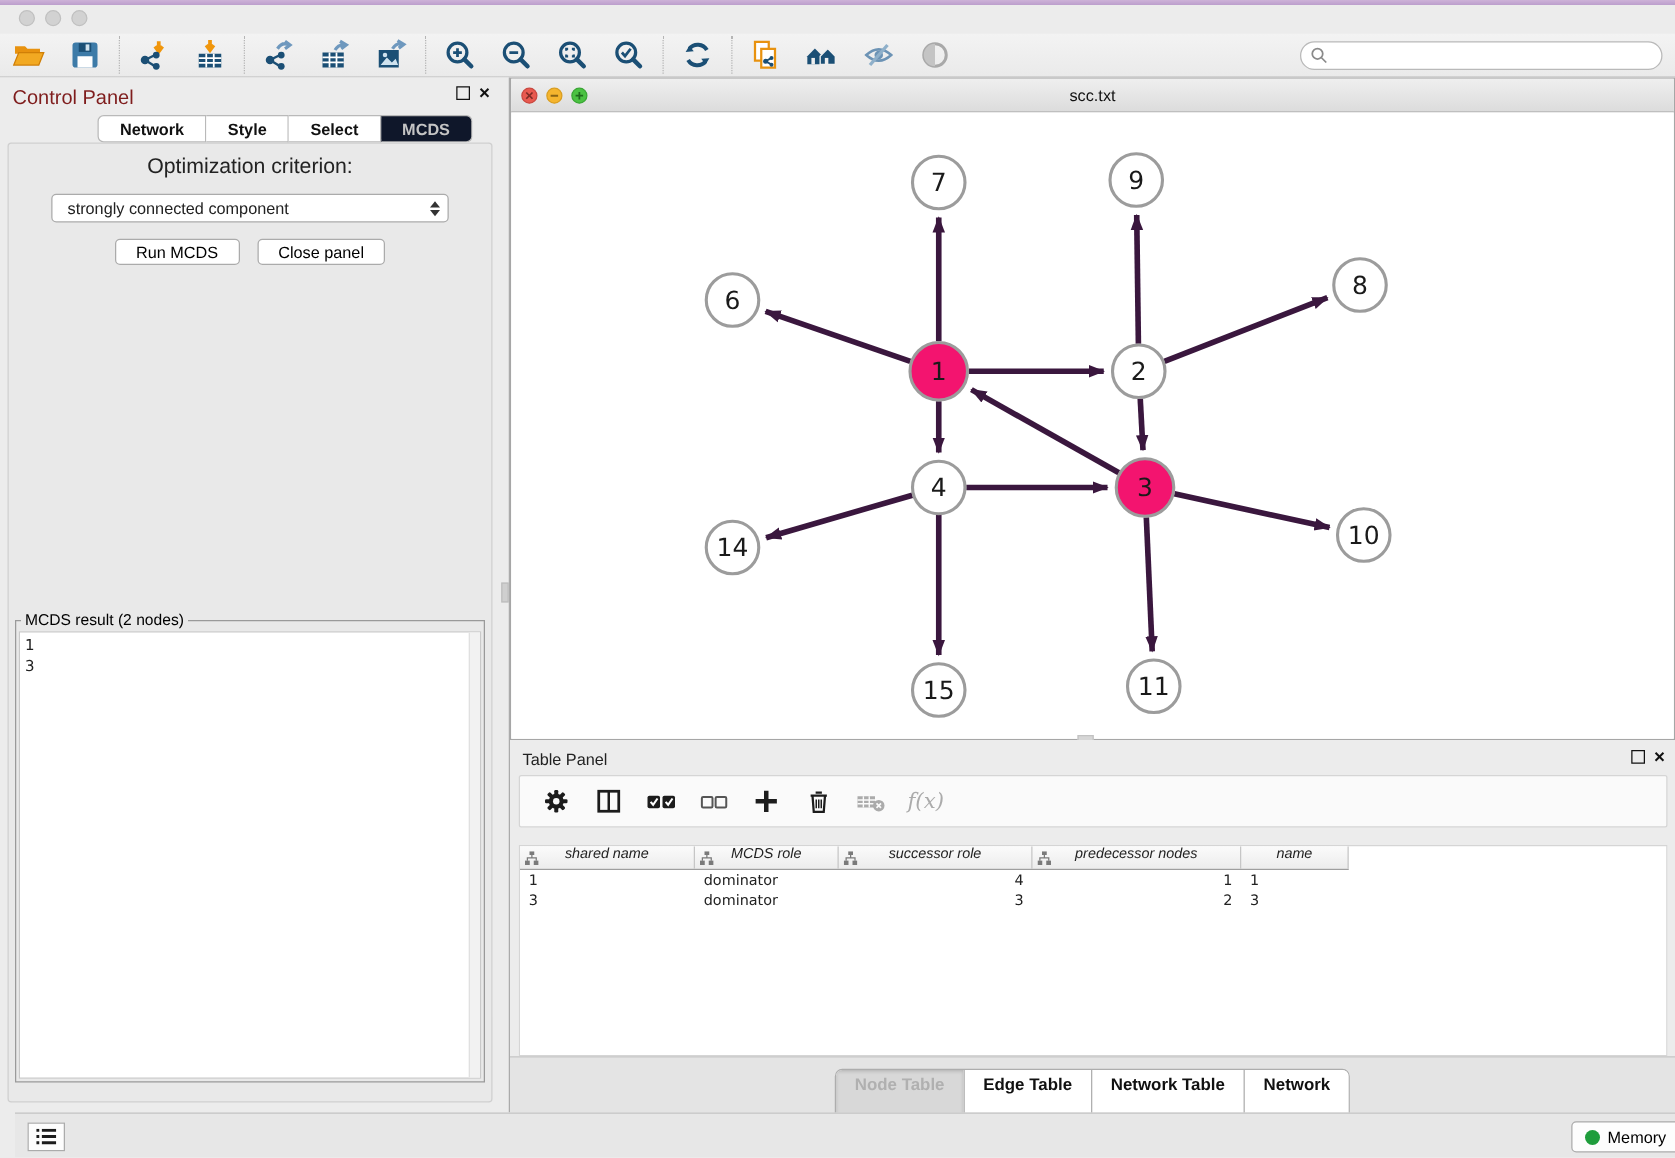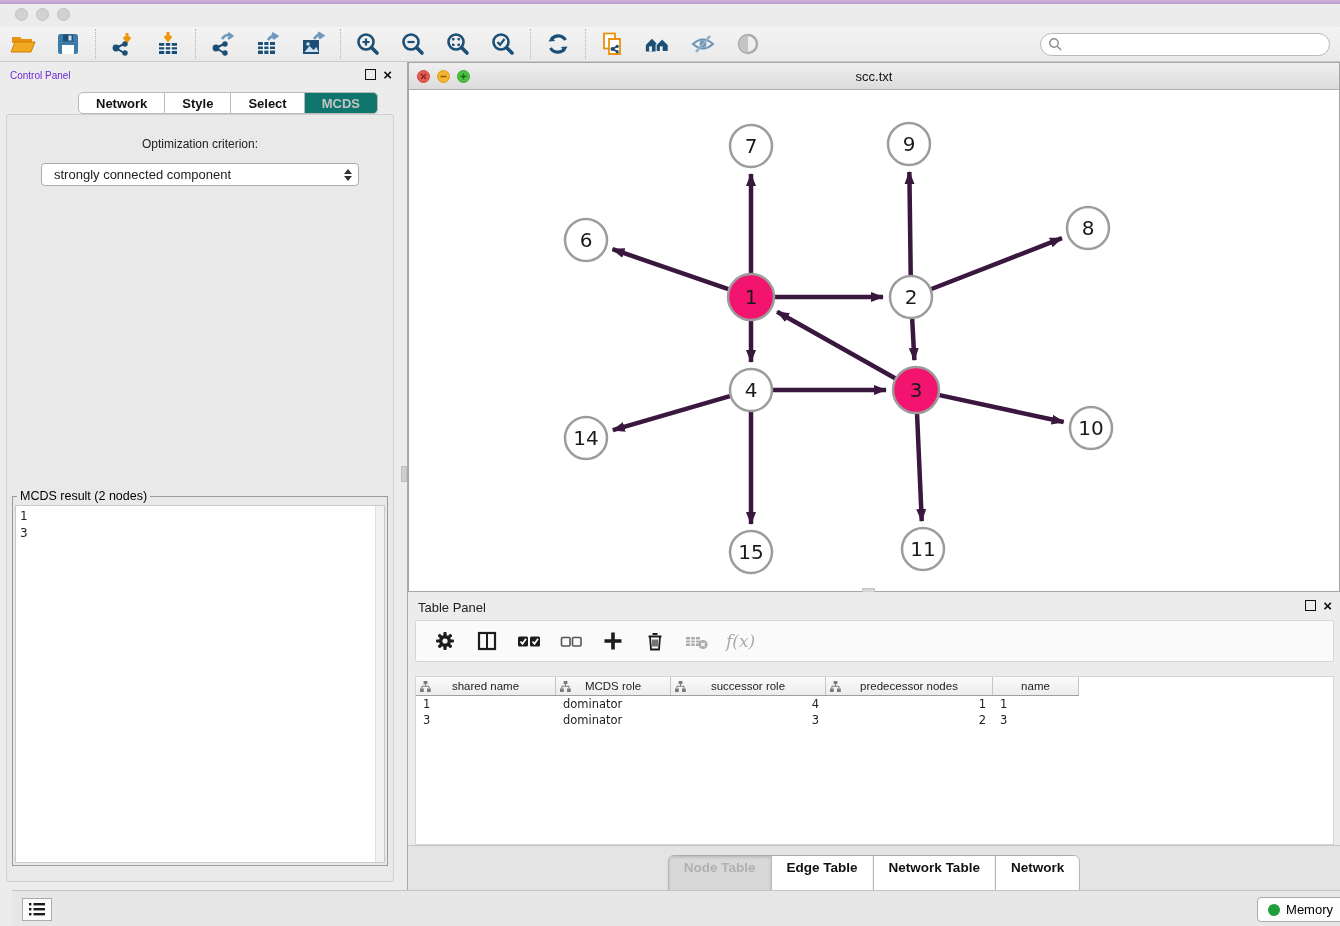--- a/index.html
+++ b/index.html
@@ -23,33 +23,33 @@
   .tb-group { display:flex; align-items:center; gap:17px; padding:0 13px; }
   .tb-sep { width:1px; height:30px; border-left:1px dotted #B5B5B5; }
   .tb-btn { width:28px; height:28px; display:flex; align-items:center; justify-content:center; }
   .search-wrap { position:absolute; right:10px; top:6px; width:290px; height:23px; background:#FFF;
     border:1px solid #B9B9B9; border-radius:12px; display:flex; align-items:center; padding-left:7px; }
   .search-wrap input { border:none; outline:none; flex:1; height:18px; font-size:12px; background:transparent; }
 
   
   .control-panel { position:absolute; left:0; top:62px; width:400px; height:828px; background:#ECECEC; }
   .cp-header { position:relative; height:28px; }
-  .cp-title { position:absolute; left:10px; top:8px; font-size:10px; color:#6d28d9; }
+  .cp-title { position:absolute; left:10px; top:8px; font-size:16px; color:#7f1d1d; }
   .panel-btns { position:absolute; right:8px; top:7px; display:flex; gap:7px; align-items:center; }
   .float-ico { width:11px; height:11px; border:1.5px solid #111; }
   .close-x { font-size:15px; font-weight:bold; color:#111; line-height:11px; }
   .cp-tabs { position:relative; height:24px; padding-left:78px; display:flex; align-items:flex-end; }
   .cp-tab { height:22px; padding:0 17px; background:#FFF; border:1px solid #B9B9B9; border-left:none;
     font-size:13px; font-weight:bold; display:flex; align-items:center; color:#111; }
   .cp-tab:first-child { border-left:1px solid #B9B9B9; border-top-left-radius:5px; border-bottom-left-radius:5px; }
   .cp-tab:last-child { border-top-right-radius:5px; border-bottom-right-radius:5px; }
-  .cp-tab.active { background:#0f766e; color:#C4C4C4; }
+  .cp-tab.active { background:#0f172a; color:#C4C4C4; }
   .cp-content { position:absolute; left:6px; right:6px; top:52px; bottom:8px;
     background:#E9E9E9; border:1px solid #CFCFCF; border-radius:3px; }
-  .opt-label { text-align:center; margin-top:22px; font-size:12px; }
+  .opt-label { text-align:center; margin-top:8px; font-size:17px; }
   .criterion-select { margin:12px 34px 0 34px; height:23px; background:#FFF; border:1px solid #ABABAB;
     border-radius:4px; display:flex; align-items:center; padding:0 6px 0 12px; font-size:13px; }
   .criterion-select .sel-text { flex:1; }
   .stepper { display:flex; flex-direction:column; gap:2px; align-items:center; }
   .stepper .up { width:0; height:0; border-left:4px solid transparent; border-right:4px solid transparent; border-bottom:5px solid #333; }
   .stepper .down { width:0; height:0; border-left:4px solid transparent; border-right:4px solid transparent; border-top:5px solid #333; }
   .cp-buttons { display:flex; justify-content:center; gap:14px; margin-top:13px; }
   .cp-btn { height:21px; padding:0 16px; background:#FFF; border:1px solid #ABABAB; border-radius:4px; font-size:13px; }
   .result-fieldset { position:absolute; left:5px; right:5px; top:374px; bottom:15px;
     border:1px solid #9A9A9A; background:#E9E9E9; padding:2px; }
@@ -77,22 +77,22 @@
   
   .table-panel { position:absolute; left:408px; top:592px; width:932px; height:298px; background:#ECECEC; }
   .tp-header { position:relative; height:26px; }
   .tp-title { position:absolute; left:10px; top:8px; font-size:13px; }
   .tp-toolbar { position:absolute; left:7px; right:6px; top:28px; height:42px; background:#FAFAFA;
     border:1px solid #D5D5D5; border-radius:2px; display:flex; align-items:center; gap:16px; padding-left:16px; }
   .tp-tbtn { width:26px; height:26px; display:flex; align-items:center; justify-content:center; }
   .fx-label { font-family:"DejaVu Serif", serif; font-style:italic; font-size:17px; color:#ABABAB; }
   .tp-table { position:absolute; left:7px; right:6px; top:84px; bottom:45px; background:#FFF; border:1px solid #D5D5D5; overflow:hidden; }
   .thead { display:flex; height:19px; background:linear-gradient(#FBFBFB,#ECECEC); border-bottom:1px solid #9E9E9E; width:663px; }
-  .th { display:flex; align-items:center; justify-content:center; gap:5px; font-size:11.5px; color:#222;
-    border-right:1px solid #C6C6C6; position:relative; }
+  .th { display:flex; align-items:flex-start; justify-content:center; gap:5px; font-size:11.5px; color:#222;
+    border-right:1px solid #C6C6C6; position:relative;font-style:italic; }
   .th .tree-ico { position:absolute; left:4px; top:4px; }
   .trow { display:flex; height:16px; font-size:11.5px; font-family:"DejaVu Sans", sans-serif; }
   .td { padding:1px 7px 0 7px; white-space:nowrap; overflow:hidden; }
   .td.right { text-align:right; }
   .tp-bottom { position:absolute; left:0; right:0; bottom:0; height:45px; background:#E4E4E4; border-top:1px solid #C6C6C6; }
   .bt-tabs { position:absolute; left:50%; transform:translateX(-50%); top:9px; display:flex;
     border:1px solid #ADADAD; border-radius:6px; overflow:hidden; background:#FFF; }
   .bt-tab { padding:4px 15px 22px 15px; font-size:13.5px; font-weight:bold; background:#FFF; border-left:1px solid #ADADAD; color:#111; }
   .bt-tab:first-child { border-left:none; }
   .bt-tab.selected { background:#D8D8D8; color:#B0B0B0; box-shadow:inset 0 1px 3px rgba(0,0,0,0.18); }
@@ -303,20 +303,24 @@
     <div class="cp-tab active">MCDS</div>
   </div>
   <div class="cp-content">
     <div class="opt-label">Optimization criterion:</div>
     <div class="criterion-select">
       <span class="sel-text">strongly connected component</span>
       <span class="stepper">
           <span class="up"></span>
           <span class="down"></span>
         </span>
+    </div>
+    <div class="cp-buttons">
+      <button class="cp-btn">Run MCDS</button>
+      <button class="cp-btn">Close panel</button>
     </div>
     <fieldset class="result-fieldset">
       <legend>MCDS result (2 nodes)</legend>
       <div class="result-box">
         <div>1</div>
         <div>3</div>
         <div class="result-scrollbar"></div>
       </div>
     </fieldset>
   </div>

